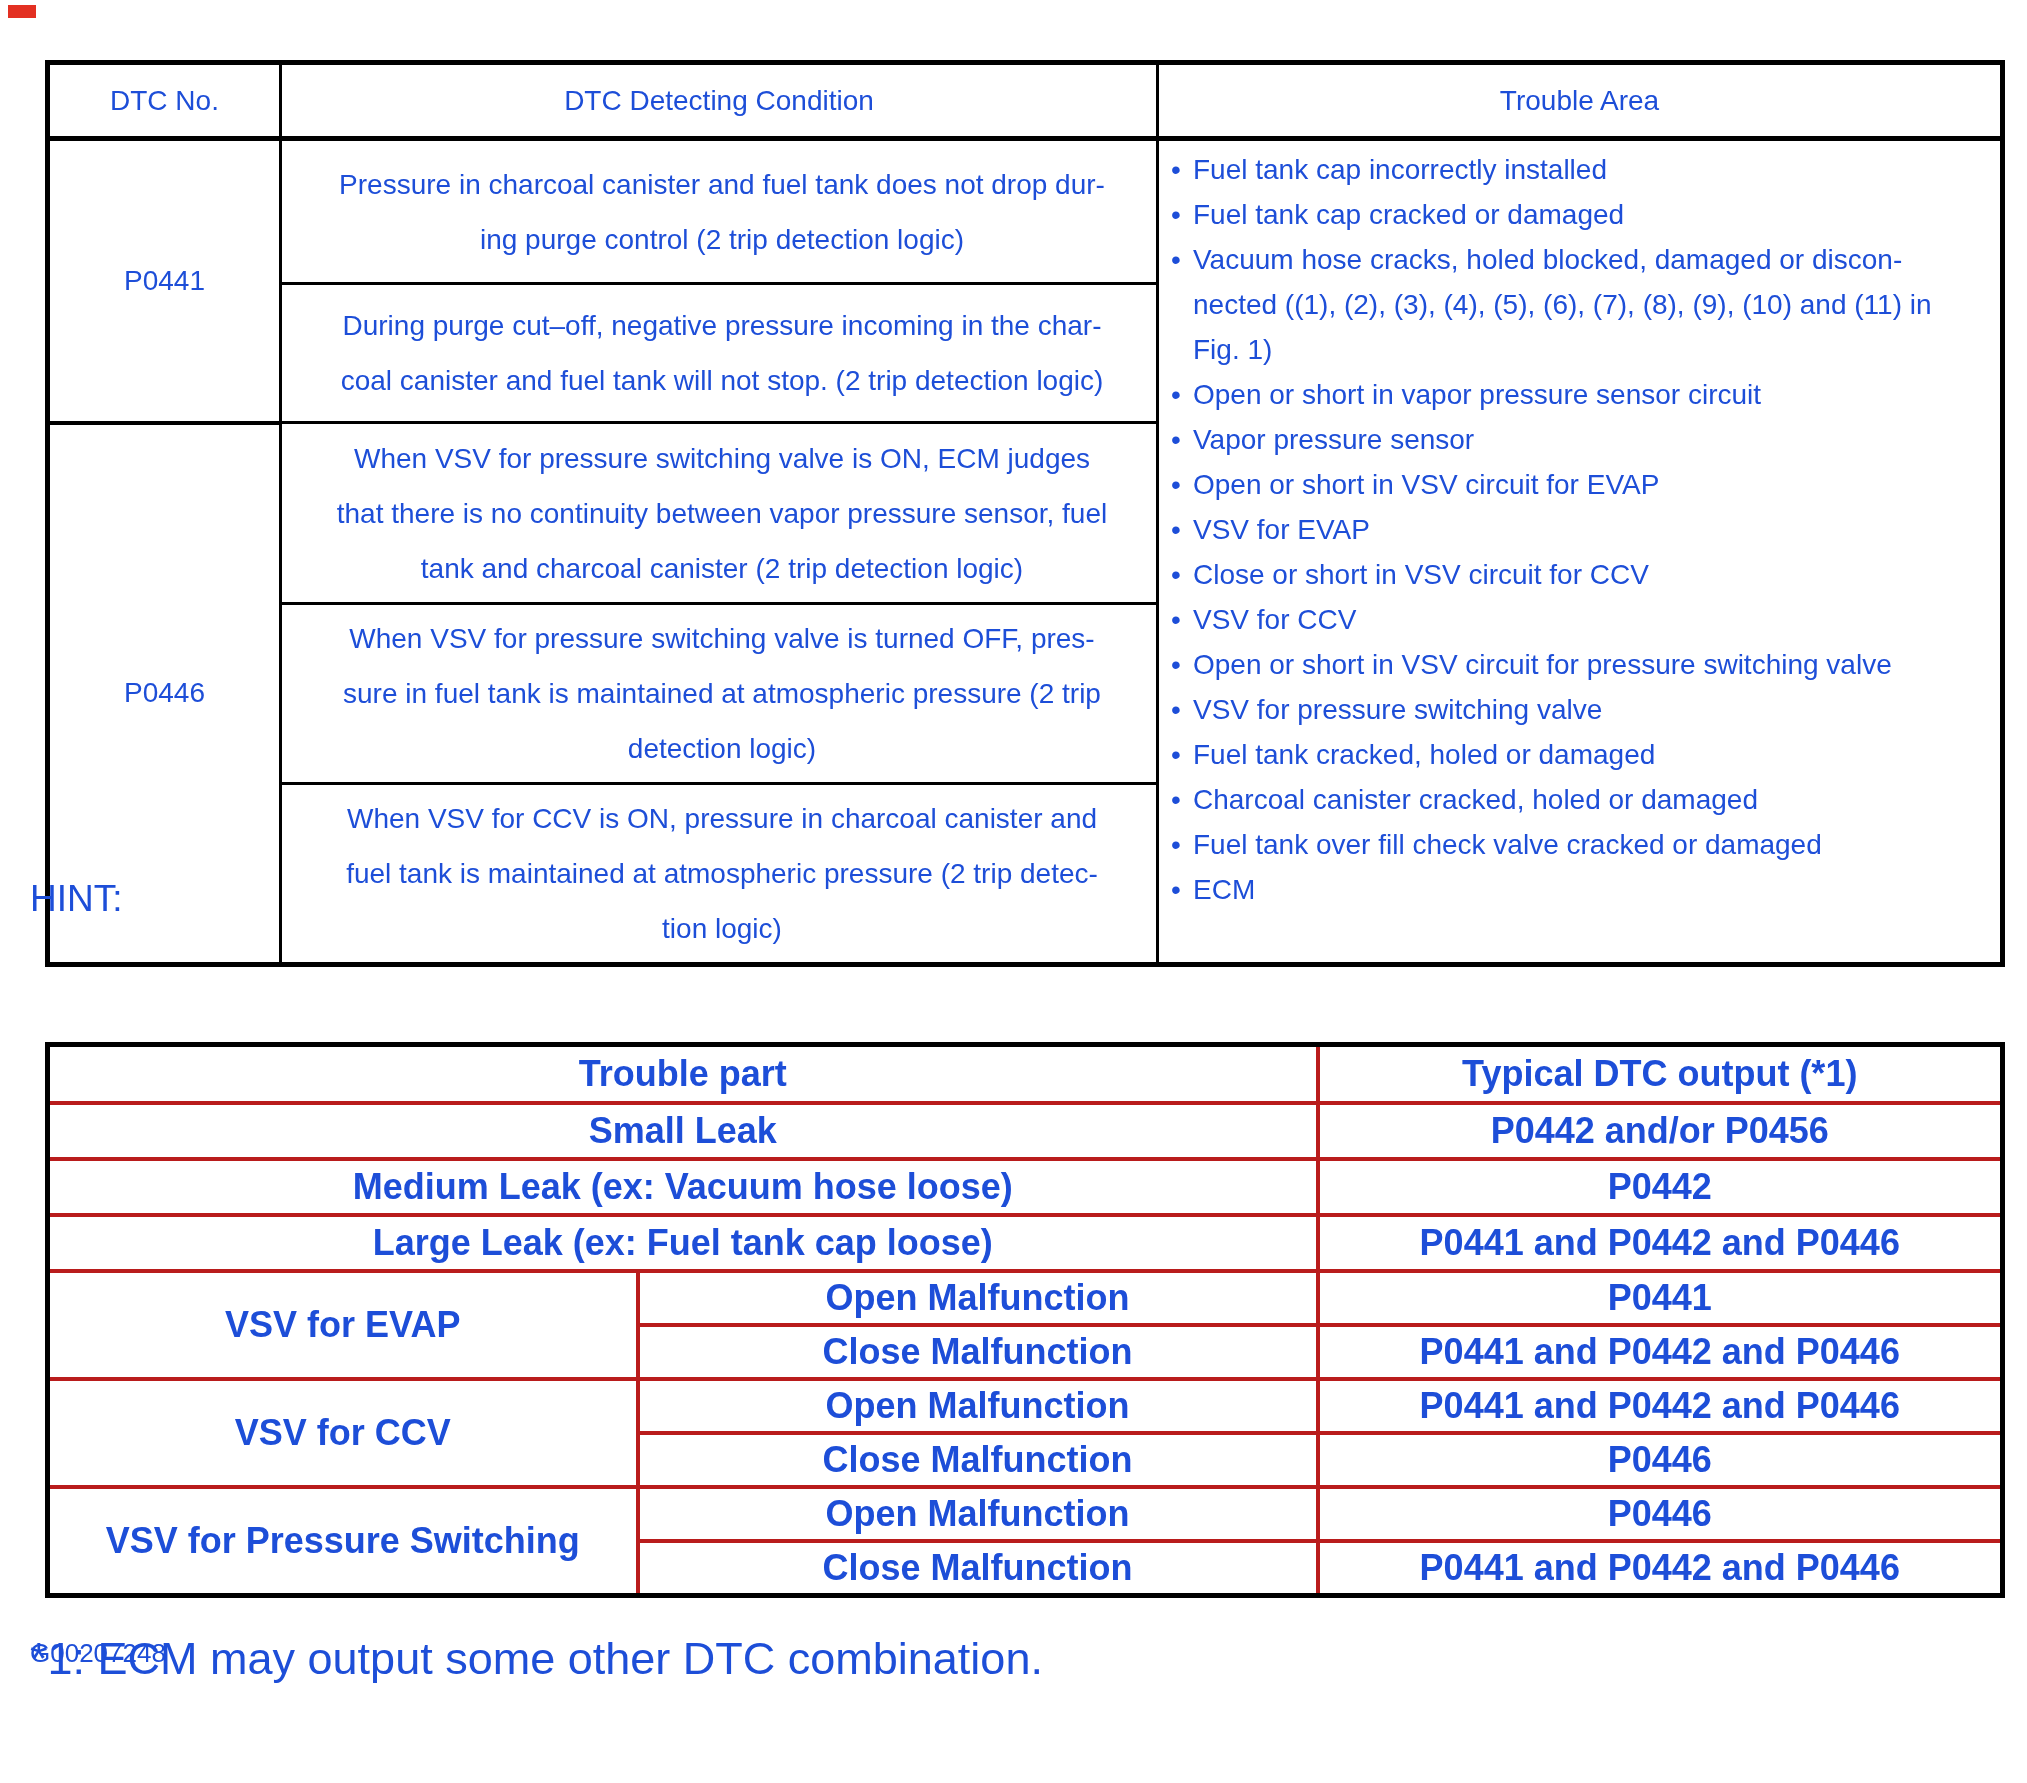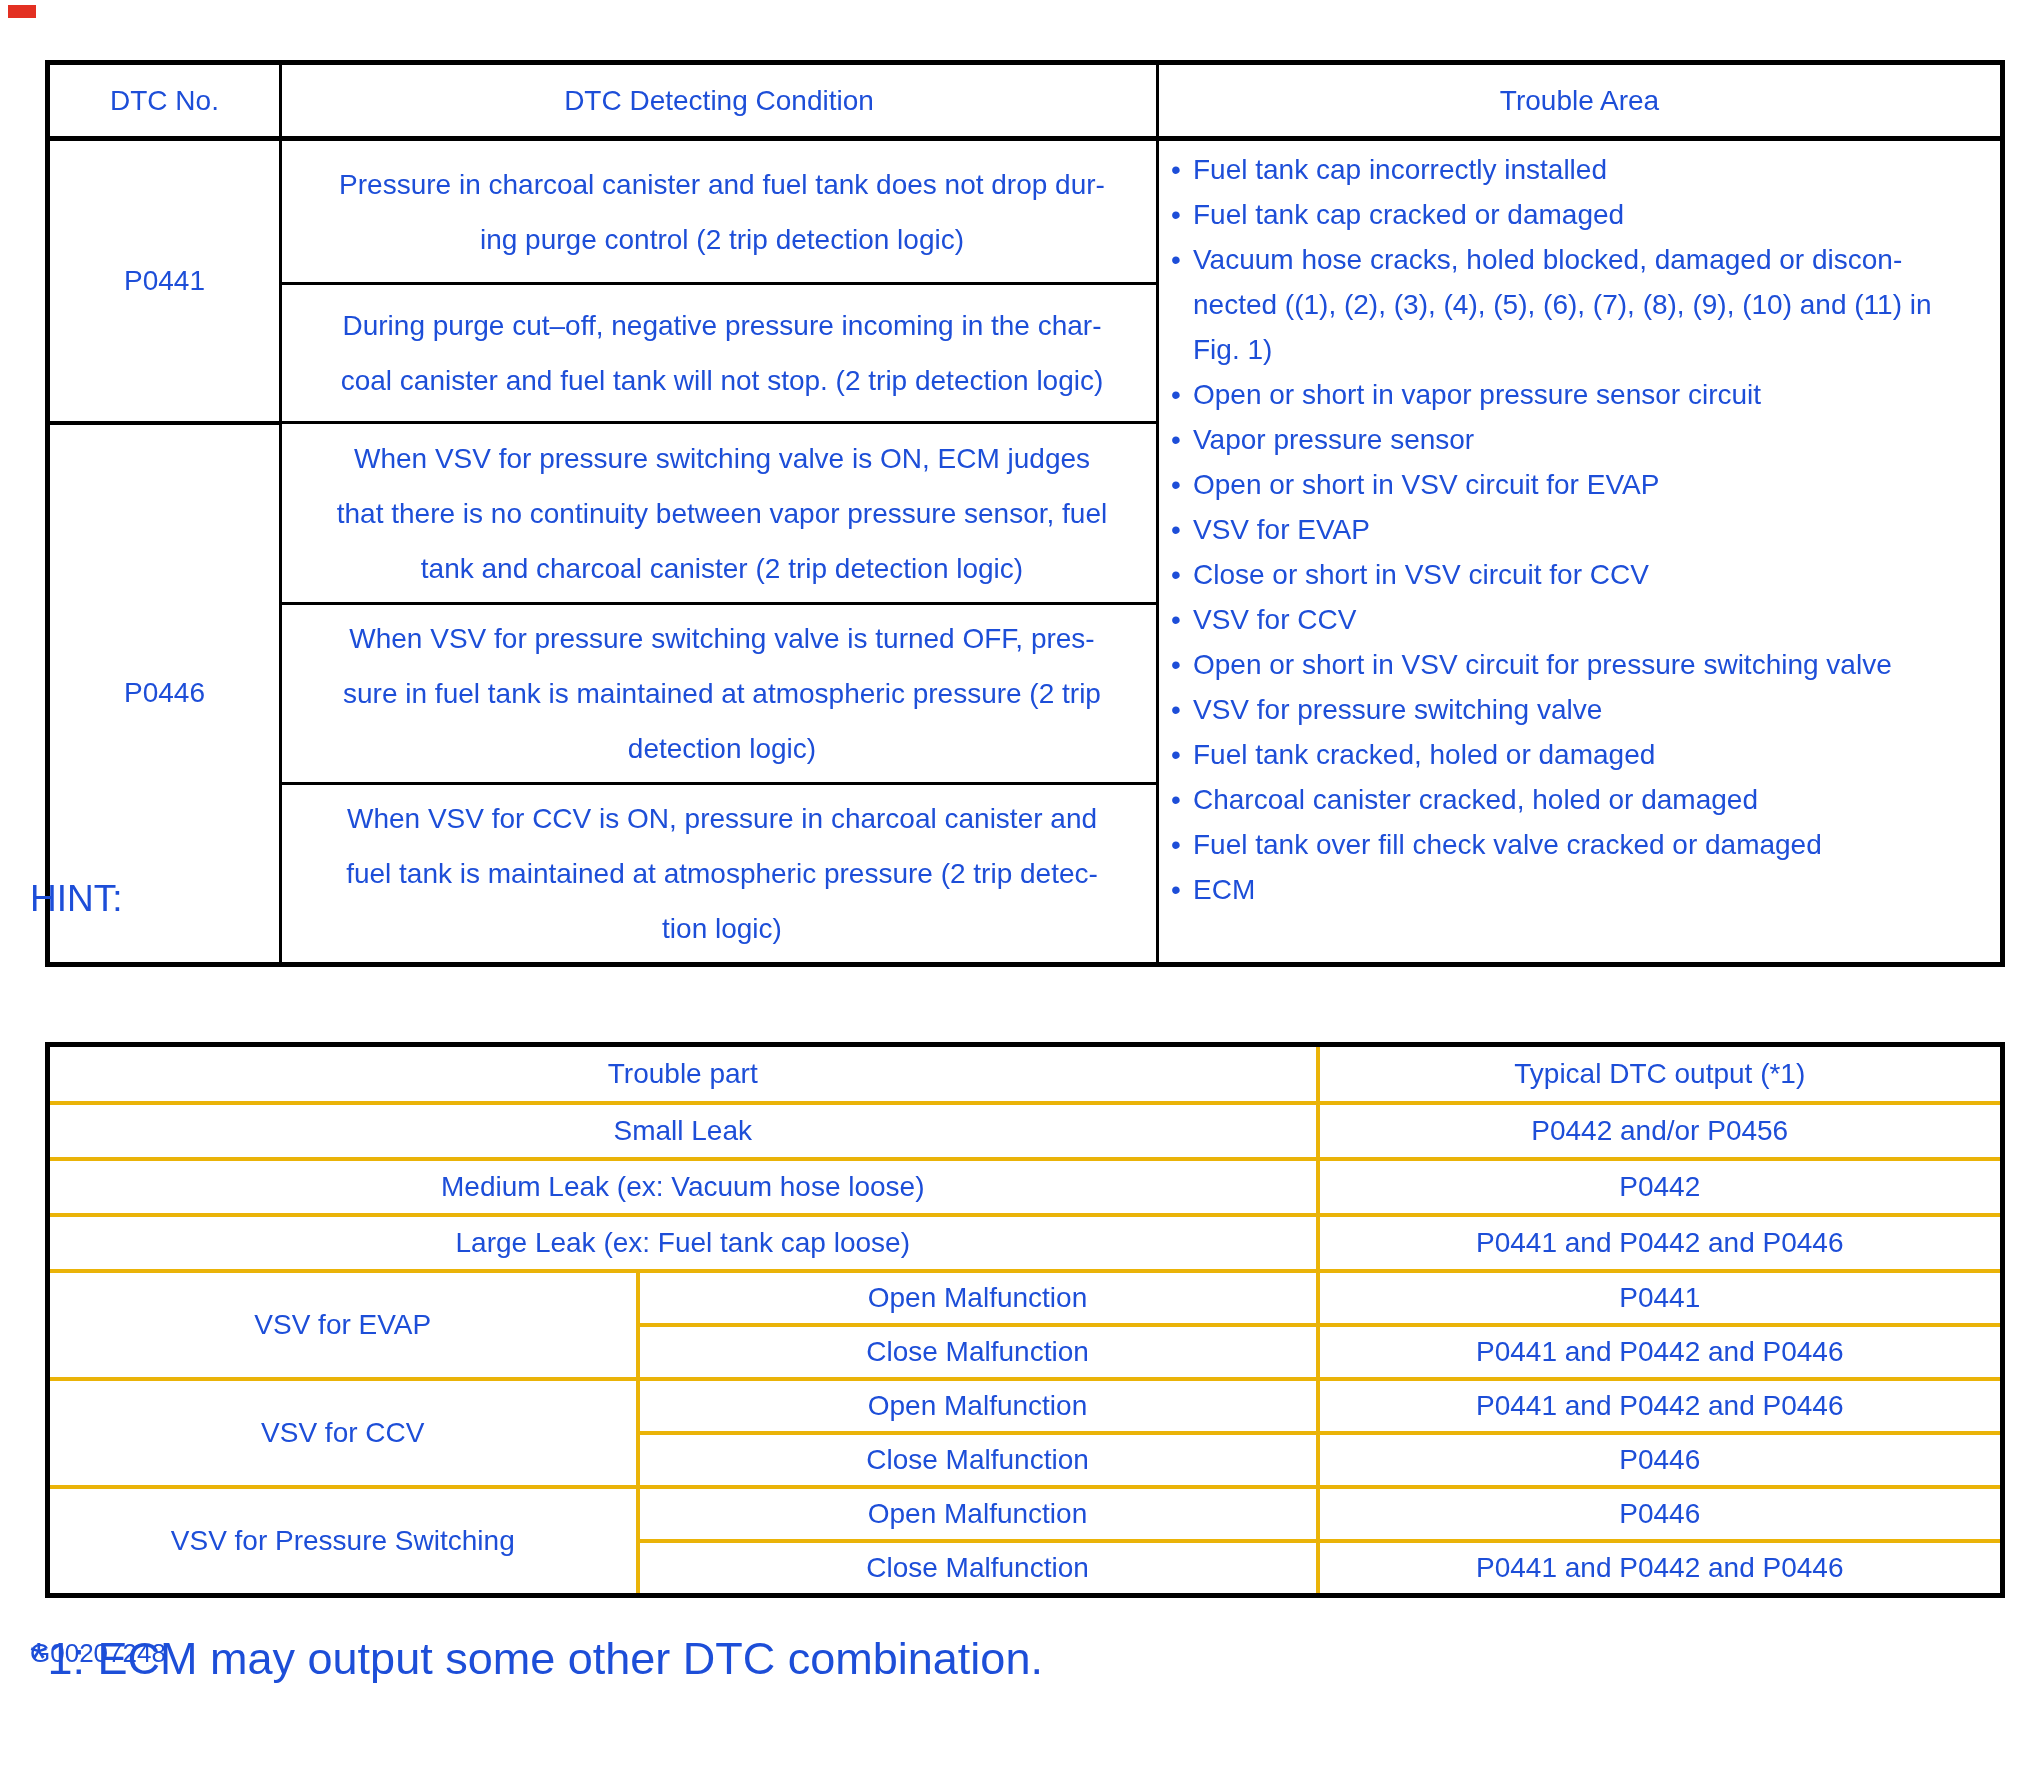--- a/index.html
+++ b/index.html
@@ -23,21 +23,21 @@
   .bullet .dot{width:22px;flex:0 0 22px;text-align:left;}
   .bullet .btxt{white-space:pre-line;}
   
   .hint-label{position:absolute;left:30px;top:878px;font-size:37px;line-height:1.15;}
   .hint-sub{position:absolute;left:30px;top:982px;font-size:37px;line-height:1.15;}
   .footnote{position:absolute;left:30px;top:1633px;font-size:45px;line-height:1.15;}
   .figure-id{position:absolute;left:30px;top:1639px;font-size:26px;line-height:1.1;}
   
   .out-table{left:45px;top:1042px;width:1955px;border:5px solid #000;}
   .out-table th,.out-table td{
-    border:4px solid #eab308;font-size:28px;font-weight:normal;
+    border:4px solid #b91c1c;font-size:36px;font-weight:bold;
     text-align:center;vertical-align:middle;padding:0 6px;
   }
   .out-table .hrow th{height:54px;}
   .out-table .r60 td{height:52px;}
   .out-table .r58 td{height:50px;}
 </style>
 </head>
 <body>
 
 <div class="page">

